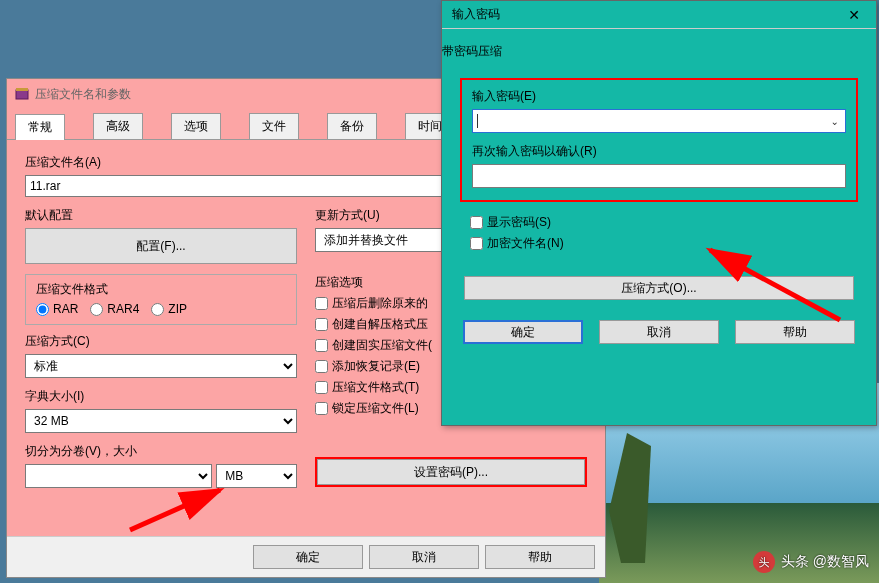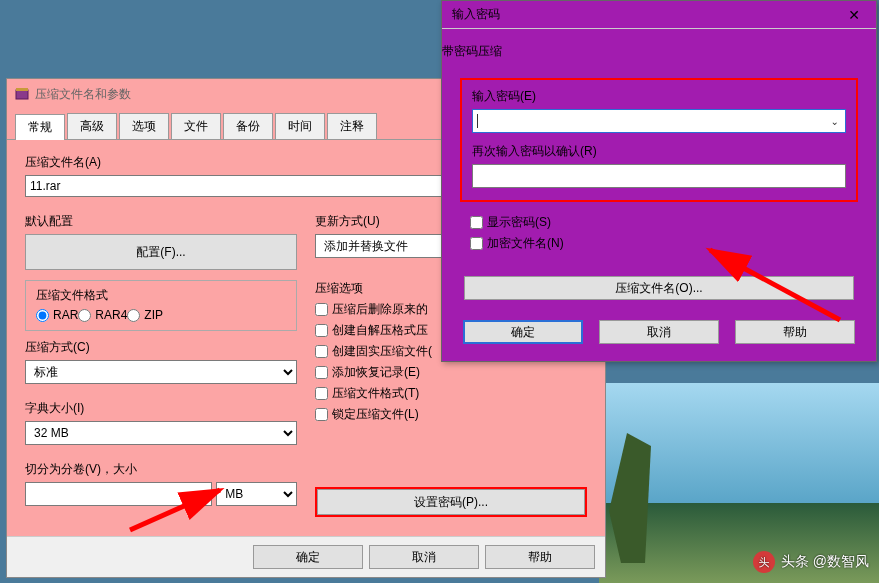--- a/index.html
+++ b/index.html
@@ -7,57 +7,57 @@
 
 
 .scenery { position: absolute; right: 0; bottom: 0; width: 280px; height: 200px; background: linear-gradient(to bottom, #a5d8f0 0%, #5aa5c8 60%, #2a5a3a 60%, #7a9a5a 100%); }
 .scenery::before { content: ""; position: absolute; left: 10px; bottom: 20px; width: 60px; height: 130px; background: #3a5a2a; clip-path: polygon(20% 100%, 0 60%, 30% 0, 70% 10%, 60% 100%); }
 
 
 .main-dialog { position: absolute; left: 6px; top: 78px; width: 600px; height: 500px; background: #fca5a5; border: 1px solid #888; }
 .titlebar { height: 30px; display: flex; align-items: center; padding: 0 8px; gap: 6px; color: #666; }
 .icon-sq { width: 14px; height: 14px; display: inline-block; }
 
-.tabs { display: flex; border-bottom: 1px solid #999; padding-left: 8px; margin-top: 4px; }
+.tabs { display: flex; border-bottom: 1px solid #999; padding-left: 8px; margin-top: 4px; gap: 26px; }
 .tab { padding: 4px 12px; border: 1px solid #999; border-bottom: none; background: #f0f0f0; margin-right: 2px; font-size: 12px; cursor: pointer; }
 .tab.active { background: #fff; position: relative; top: 1px; }
 
 .body { padding: 14px 18px; }
 .label { margin-bottom: 4px; display: block; }
 .textfield { width: 100%; height: 22px; font-family: inherit; font-size: 12px; padding: 1px 4px; border: 1px solid #7a7a7a; background: #fff; }
-.row { margin-bottom: 16px; }
+.row { margin-bottom: 10px; }
 
 .two-col { display: flex; gap: 18px; }
 .col { flex: 1; }
 
 .btn { width: 100%; height: 36px; background: #e1e1e1; border: 1px solid #999; font-family: inherit; font-size: 12px; cursor: pointer; }
 
 .select { width: 100%; height: 24px; background: #fff; border: 1px solid #7a7a7a; font-family: inherit; font-size: 12px; padding: 1px 4px; }
 
 .fieldset { border: 1px solid #aaa; padding: 6px 10px 8px; margin-bottom: 8px; }
 .fieldset .legend { font-size: 12px; margin-bottom: 4px; }
-.radio-row { display: flex; }
+.radio-row { display: flex; gap: 12px; }
 .radio-row label, .chk label { display: flex; align-items: center; gap: 4px; font-size: 12px; }
 
 .chk { display: flex; align-items: center; gap: 4px; margin-bottom: 4px; }
 .chk input { margin: 0; }
 
 .set-pwd-btn { width: 100%; height: 26px; background: #e1e1e1; border: 1px solid #999; font-family: inherit; font-size: 12px; cursor: pointer; }
 
 .bottom-buttons { position: absolute; bottom: 0; left: 0; right: 0; padding: 8px 10px; background: #f0f0f0; border-top: 1px solid #ccc; display: flex; justify-content: flex-end; gap: 6px; }
 .bottom-buttons .dbtn { width: 110px; height: 24px; background: #e1e1e1; border: 1px solid #999; font-family: inherit; font-size: 12px; cursor: pointer; }
 
 .red-box { border: 2px solid #ff0000; }
 
 .split-row { display: flex; gap: 4px; }
 .split-row .select:first-child { flex: 3; }
 .split-row .select:last-child { flex: 1.2; }
 
 
-.pwd-dialog { position: absolute; left: 441px; top: 0; width: 436px; height: 362px; background: #a21caf; border: 1px solid #666; box-shadow: 2px 2px 6px rgba(0,0,0,0.3); }
+.pwd-dialog { position: absolute; left: 441px; top: 0; width: 436px; height: 426px; background: #14b8a6; border: 1px solid #666; box-shadow: 2px 2px 6px rgba(0,0,0,0.3); }
 .pwd-title { height: 28px; display: flex; align-items: center; justify-content: space-between; padding: 0 10px; border-bottom: 1px solid #ccc; }
 .close-x { font-size: 14px; cursor: pointer; padding: 2px 6px; }
 .pwd-subtitle { padding: 14px 0 8px; font-size: 12px; }
 
 .pwd-body { padding: 10px 18px; }
 .pwd-box { border: 2px solid #ff0000; padding: 8px 10px 12px; margin-bottom: 8px; }
 .combo { width: 100%; height: 24px; border: 1px solid #2a6fd6; background: #fff; display: flex; align-items: center; }
 .combo .caret { margin-left: auto; margin-right: 6px; font-size: 10px; color: #333; }
 .pwd-input { width: 100%; height: 24px; border: 1px solid #7a7a7a; background: #fff; padding: 1px 4px; }
 
@@ -179,21 +179,21 @@
           <div class="chk">
               <input type="checkbox" style="">
               <span>压缩文件格式(T)</span>
             </div>
           <div class="chk">
               <input type="checkbox" style="">
               <span>锁定压缩文件(L)</span>
             </div>
         </div>
 
-        <div style="margin-top:64px" class="red-box">
+        <div style="margin-top:40px" class="red-box">
           <button class="set-pwd-btn">设置密码(P)...</button>
         </div>
       </div>
     </div>
   </div>
 
   <div class="bottom-buttons">
     <button class="dbtn">确定</button>
     <button class="dbtn">取消</button>
     <button class="dbtn">帮助</button>
@@ -227,21 +227,21 @@
           <input type="checkbox" style="">
           <span>显示密码(S)</span>
         </div>
       <div class="chk">
           <input type="checkbox" style="">
           <span>加密文件名(N)</span>
         </div>
     </div>
   </div>
 
-  <button class="manage-btn">压缩文件名(O)...</button>
+  <button class="manage-btn">压缩方式(O)...</button>
 
   <div class="pwd-bottom">
     <button class="dbtn primary">确定</button>
     <button class="dbtn">取消</button>
     <button class="dbtn">帮助</button>
   </div>
 </div>
 
 <div class="arrow" style="left:120px; top:480px">
   <svg width="120" height="60">

